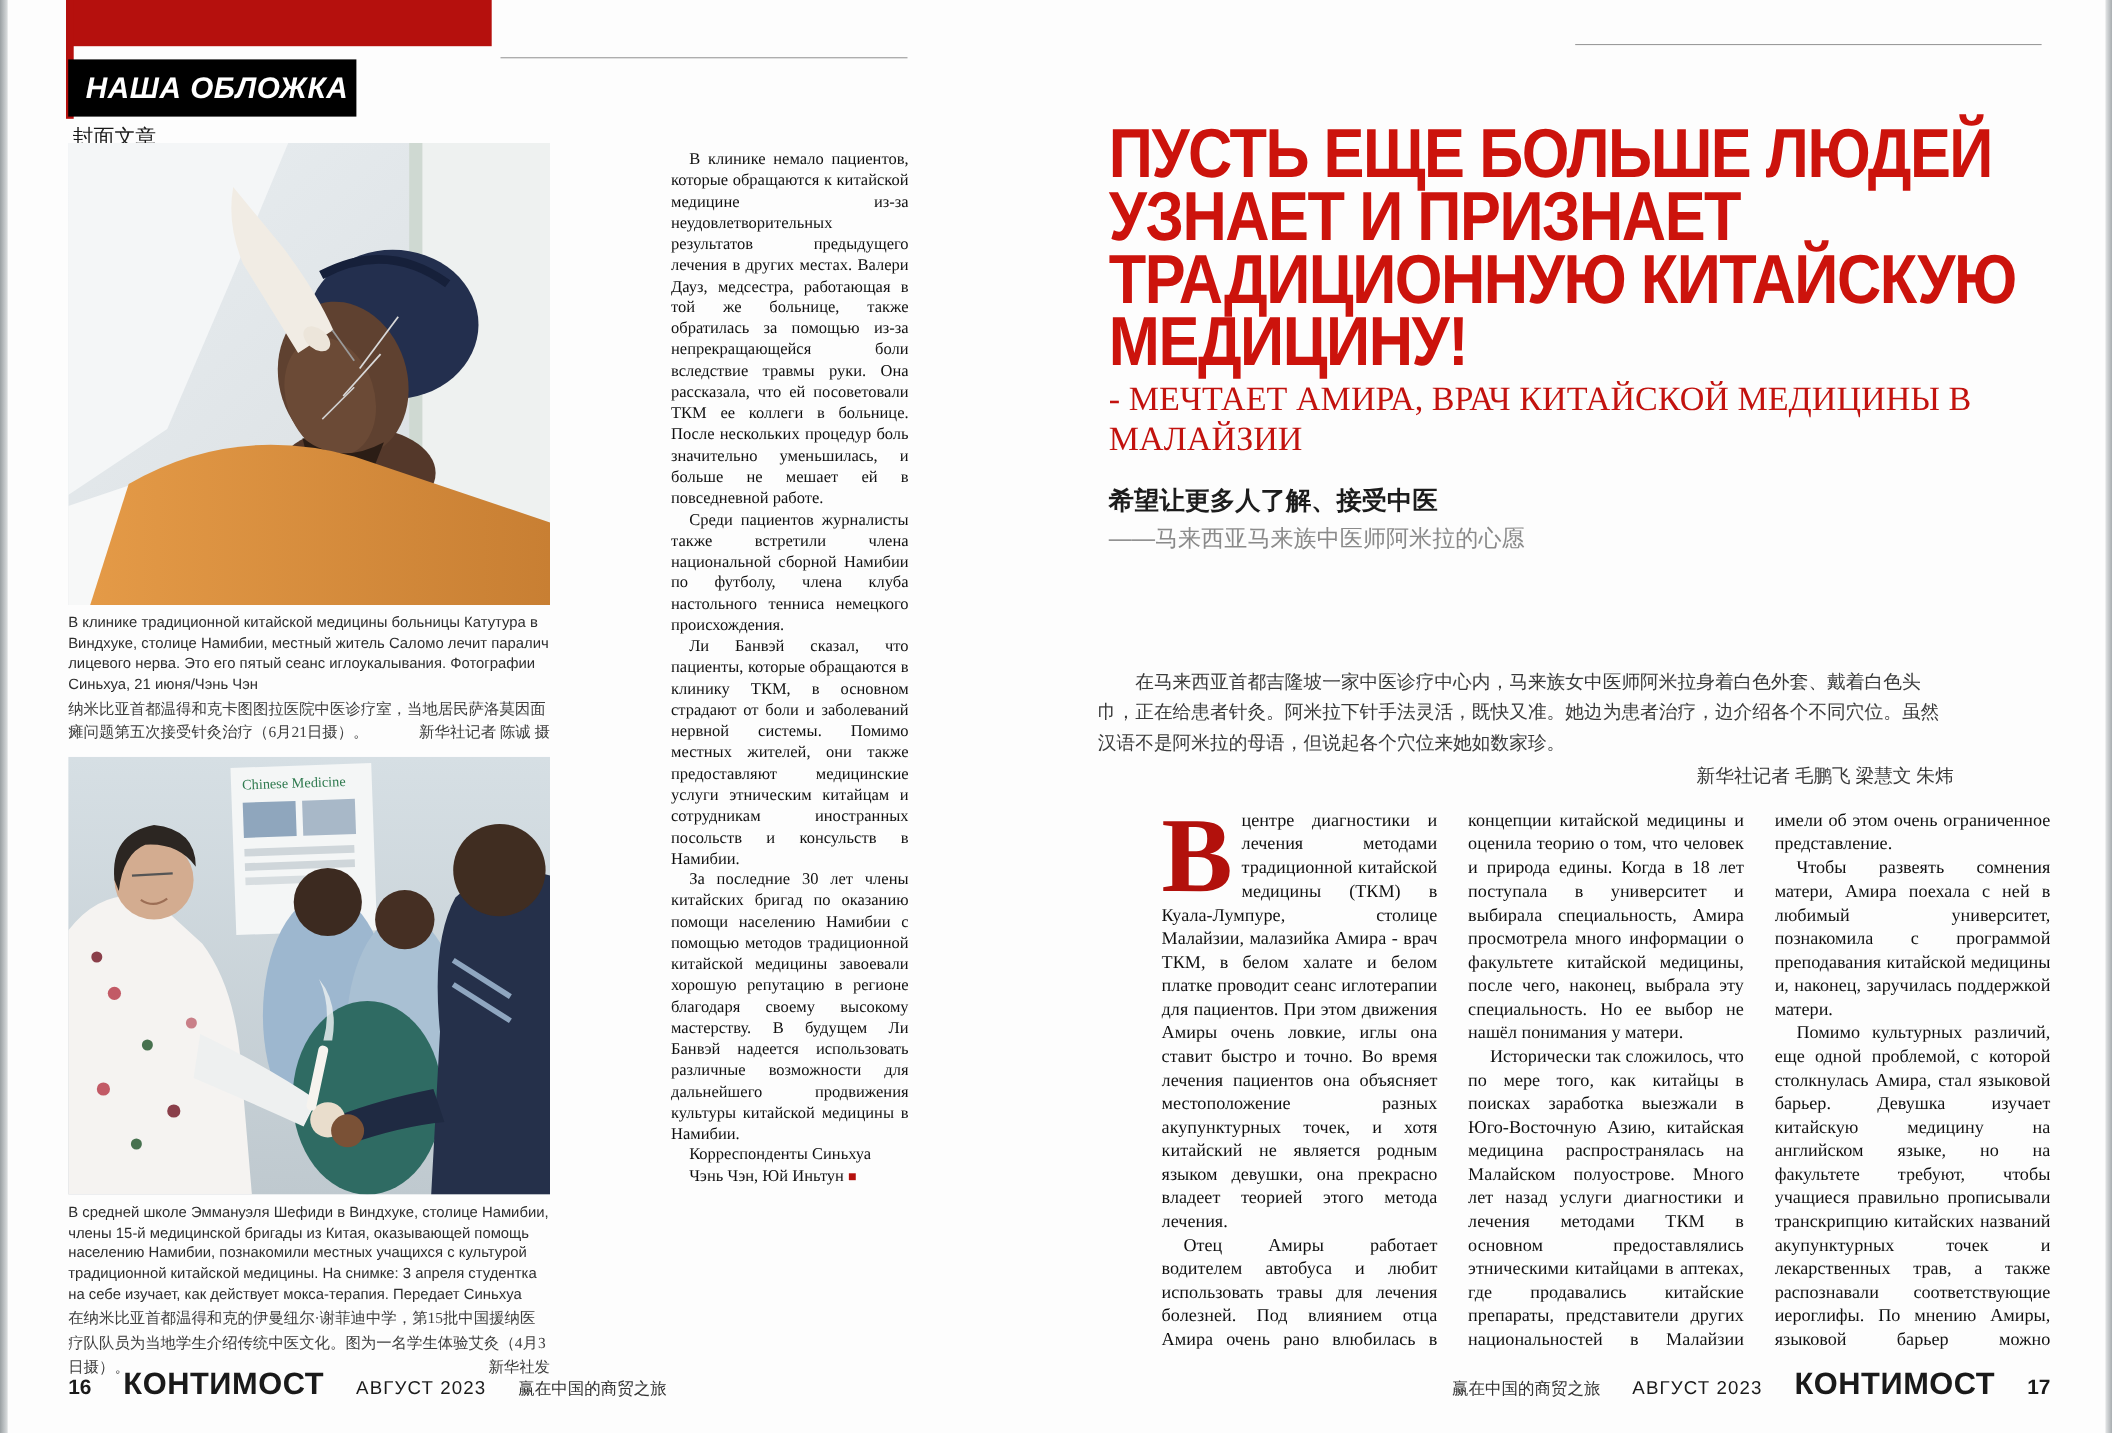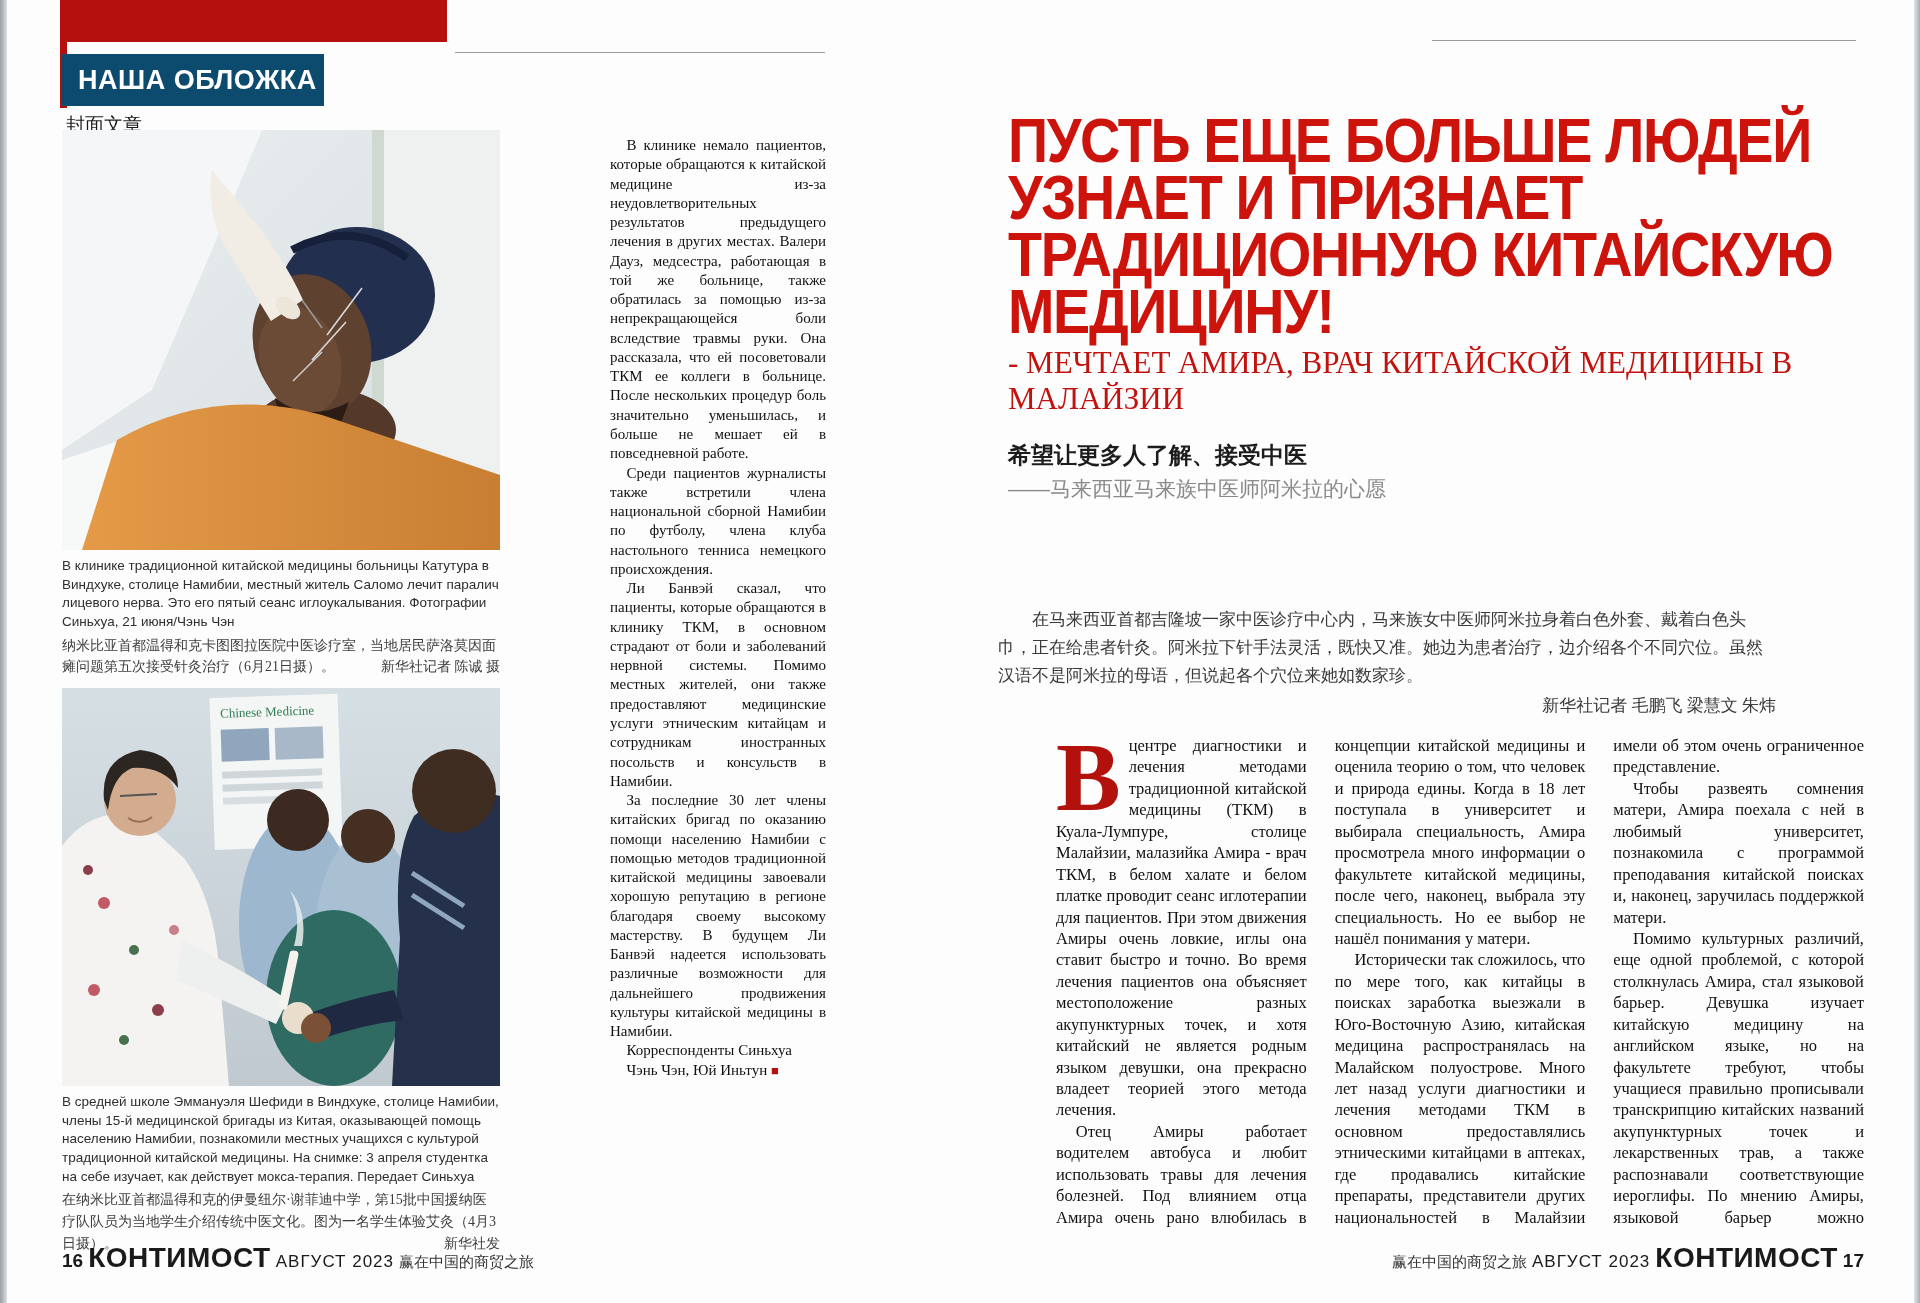--- a/index.html
+++ b/index.html
@@ -10,23 +10,23 @@
   .abs{position:absolute;}
 
   
   .edge-left{left:0;top:0;width:7px;height:1303px;background:linear-gradient(90deg,#9aa0a3,#dcdfe0);}
   .edge-right{right:0;top:0;width:6px;height:1303px;background:linear-gradient(270deg,#a8adb0,#e4e6e7);}
 
   
   .top-band{left:62px;top:0;width:385px;height:42px;background:#b5100d;}
   .left-bar{left:60px;top:0;width:7px;height:108px;background:#b5100d;}
   .section-box{
-    left:62px;top:54px;width:262px;height:52px;background:#0c4a6e;color:#fff;
+    left:62px;top:54px;width:262px;height:52px;background:#000000;color:#fff;
     font-family:"Liberation Sans", sans-serif;font-weight:bold;font-size:27px;
-    line-height:52px;padding-left:16px;letter-spacing:.5px;box-sizing:border-box;
+    line-height:52px;padding-left:16px;letter-spacing:.5px;box-sizing:border-box;font-style:italic;
   }
   .section-zh{left:66px;top:112px;font-family:"Liberation Sans", sans-serif;font-size:19px;color:#1a1a1a;}
   .hairline{height:1px;background:#9b9b9b;}
   .hairline.l{left:455px;top:52px;width:370px;}
   .hairline.r{left:1432px;top:40px;width:424px;}
 
   
   .photo{display:block;}
   .photo svg{display:block;width:100%;height:100%;}
 
@@ -65,21 +65,21 @@
     font-size:16.5px;line-height:1.3;text-align:justify;color:#101010;
   }
   .article p{margin:0;text-indent:1.2em;}
   .article p.lead{text-indent:0;}
   .dropcap{
     float:left;font-weight:bold;color:#b2110c;font-size:97px;line-height:76px;
     padding:5px 8px 0 0;
   }
 
   
-  .footer{top:1242px;display:flex;gap:5px;align-items:baseline;font-family:"Liberation Sans", sans-serif;color:#1a1a1a;}
+  .footer{top:1242px;display:flex;gap:29px;align-items:baseline;font-family:"Liberation Sans", sans-serif;color:#1a1a1a;}
   .footer.fl{left:62px;}
   .footer.fr{right:56px;}
   .pgnum{font-weight:bold;font-size:19px;}
   .brand{font-weight:bold;font-size:28px;letter-spacing:.5px;}
   .issue{font-size:17px;letter-spacing:1px;}
   .fzh{font-family:"Liberation Serif", serif;font-size:15px;color:#333;}
 </style>
 </head>
 <body>
 
@@ -215,21 +215,21 @@
   <div class="body">在马来西亚首都吉隆坡一家中医诊疗中心内，马来族女中医师阿米拉身着白色外套、戴着白色头巾，正在给患者针灸。阿米拉下针手法灵活，既快又准。她边为患者治疗，边介绍各个不同穴位。虽然汉语不是阿米拉的母语，但说起各个穴位来她如数家珍。</div>
   <div class="credit">新华社记者 毛鹏飞 梁慧文 朱炜</div>
 </div>
 
 <div class="abs article">
   <p class="lead">
     <span class="dropcap">В</span><span>центре диагностики и лечения методами традиционной китайской медицины (ТКМ) в Куала-Лумпуре, столице Малайзии, малазийка Амира - врач ТКМ, в белом халате и белом платке проводит сеанс иглотерапии для пациентов. При этом движения Амиры очень ловкие, иглы она ставит быстро и точно. Во время лечения пациентов она объясняет местоположение разных акупунктурных точек, и хотя китайский не является родным языком девушки, она прекрасно владеет теорией этого метода лечения.</span>
   </p>
   <p>Отец Амиры работает водителем автобуса и любит использовать травы для лечения болезней. Под влиянием отца Амира очень рано влюбилась в концепции китайской медицины и оценила теорию о том, что человек и природа едины. Когда в 18 лет поступала в университет и выбирала специальность, Амира просмотрела много информации о факультете китайской медицины, после чего, наконец, выбрала эту специальность. Но ее выбор не нашёл понимания у матери.</p>
   <p>Исторически так сложилось, что по мере того, как китайцы в поисках заработка выезжали в Юго-Восточную Азию, китайская медицина распространялась на Малайском полуострове. Много лет назад услуги диагностики и лечения методами ТКМ в основном предоставлялись этническими китайцами в аптеках, где продавались китайские препараты, представители других национальностей в Малайзии имели об этом очень ограниченное представление.</p>
-  <p>Чтобы развеять сомнения матери, Амира поехала с ней в любимый университет, познакомила с программой преподавания китайской поисках и, наконец, заручилась поддержкой матери.</p>
+  <p>Чтобы развеять сомнения матери, Амира поехала с ней в любимый университет, познакомила с программой преподавания китайской медицины и, наконец, заручилась поддержкой матери.</p>
   <p>Помимо культурных различий, еще одной проблемой, с которой столкнулась Амира, стал языковой барьер. Девушка изучает китайскую медицину на английском языке, но на факультете требуют, чтобы учащиеся правильно прописывали транскрипцию китайских названий акупунктурных точек и лекарственных трав, а также распознавали соответствующие иероглифы. По мнению Амиры, языковой барьер можно рассматривать лишь как небольшое препятствие в процессе изучения китайской медицины, а не</p>
 </div>
 
 <div class="abs footer fl">
   <span class="pgnum">16</span>
   <span class="brand">КОНТИМОСТ</span>
   <span class="issue">АВГУСТ  2023</span>
   <span class="fzh">赢在中国的商贸之旅</span>
 </div>
 <div class="abs footer fr">

